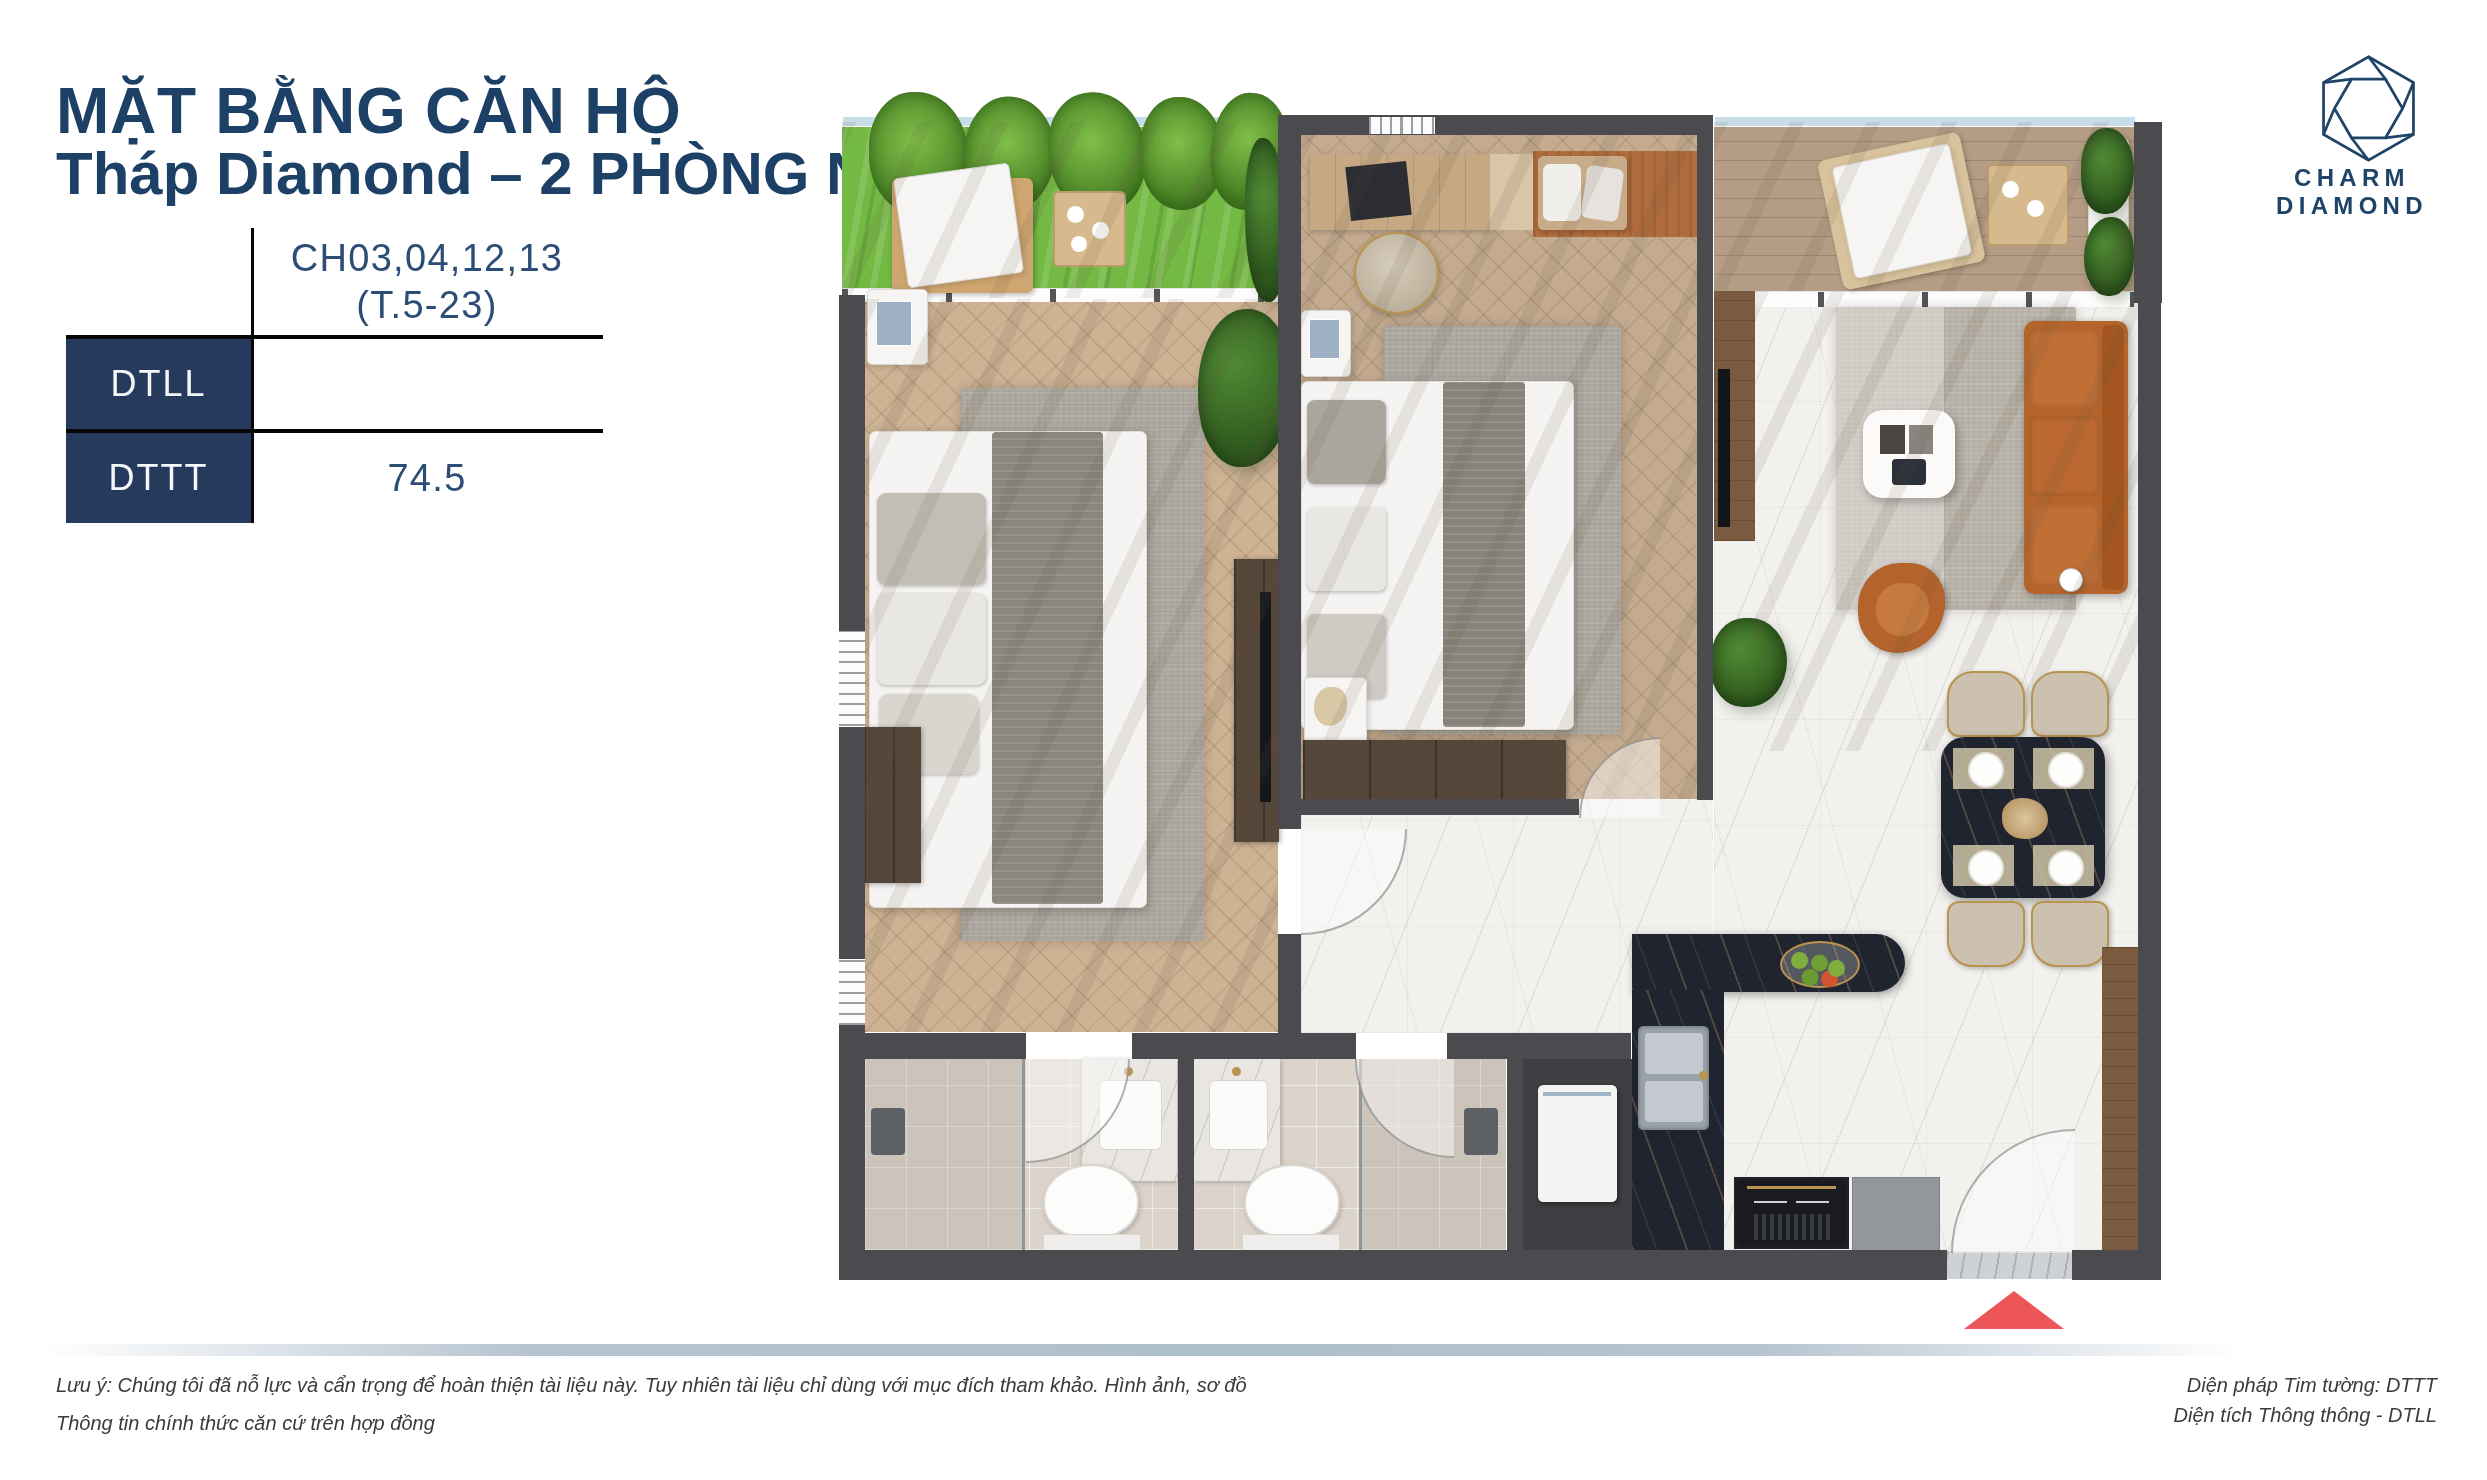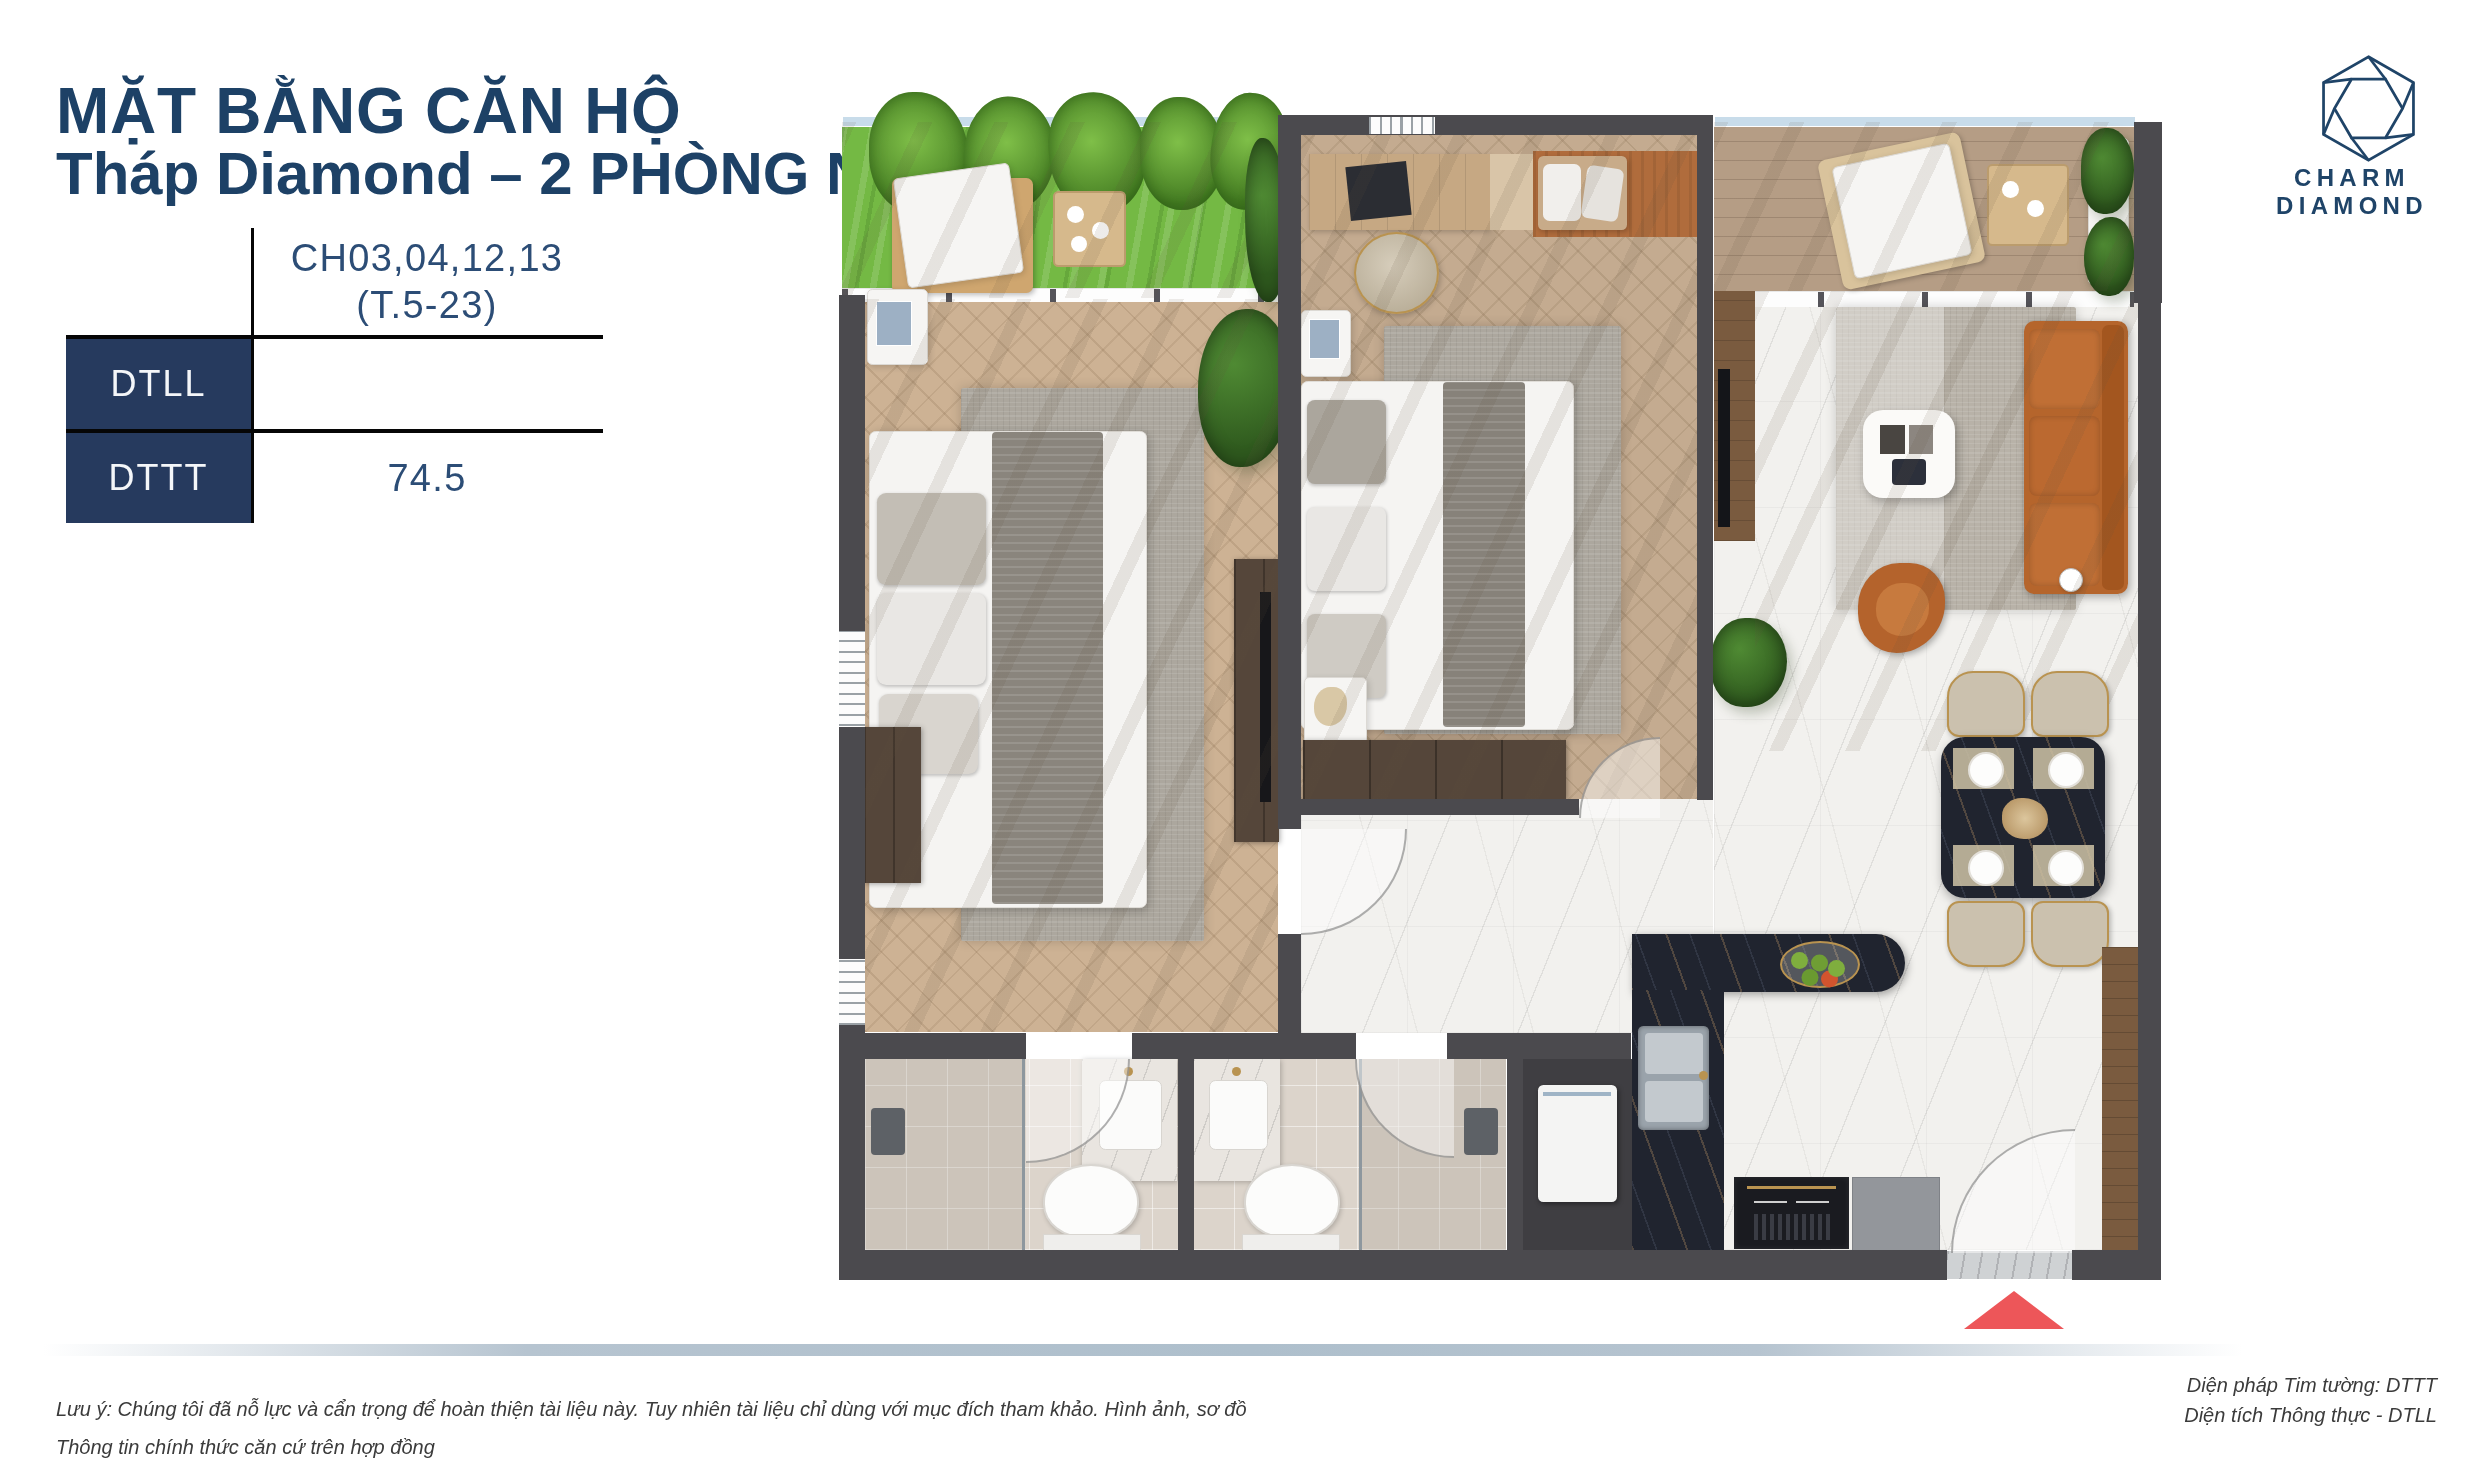--- a/index.html
+++ b/index.html
@@ -63,21 +63,21 @@
     background-image:repeating-linear-gradient(90deg,#9aa1a6 0 2px, transparent 2px 10.5px);}
   .darkwood{background-color:#55463a;background-image:
     repeating-linear-gradient(90deg, rgba(0,0,0,0.25) 0 2px, transparent 2px 29px);box-shadow:0.7px 1.3px 5.3px rgba(0,0,0,0.35);}
   .panelwood{background-color:#7a5b3f;background-image:
     repeating-linear-gradient(180deg, rgba(0,0,0,0.18) 0 1.3px, transparent 1.3px 17px);}
   .arc{position:absolute;background:rgba(255,255,255,0.45);border:2px solid rgba(110,110,110,0.55);}
   
   .grad{left:43px;top:1344px;width:2200px;height:12px;
     background:linear-gradient(90deg, rgba(182,196,208,0) 0%, #b6c4d0 22%, #aebfcc 55%, #b6c4d0 78%, rgba(182,196,208,0) 100%);}
   .foot{font-size:20px;font-style:italic;color:#3b3b3b;line-height:30px;}
-  .footL{left:56px;top:1370px;margin-top:24px;}
+  .footL{left:56px;top:1370px;}
   .footR{right:50px;top:1370px;text-align:right;}
   .arrow{left:1964px;top:1291px;width:0;height:0;border-left:50px solid transparent;
     border-right:50px solid transparent;border-bottom:38px solid #ed5659;}
 </style>
 </head>
 <body>
 
 <div class="abs title1">MẶT BẰNG CĂN HỘ</div>
 <div class="abs title2">Tháp Diamond – 2 PHÒNG NGỦ</div>
 
@@ -313,15 +313,15 @@
 
 <div class="abs arrow"></div>
 <div class="abs grad"></div>
 
 <div class="abs foot footL">
   <div>Lưu ý: Chúng tôi đã nỗ lực và cẩn trọng để hoàn thiện tài liệu này. Tuy nhiên tài liệu chỉ dùng với mục đích tham khảo. Hình ảnh, sơ đồ</div>
   <div style="margin-top:8px;">Thông tin chính thức căn cứ trên hợp đồng</div>
 </div>
 <div class="abs foot footR">
   <div>Diện pháp Tim tường: DTTT</div>
-  <div>Diện tích Thông thực - DTLL</div>
+  <div>Diện tích Thông thông - DTLL</div>
 </div>
 
 
 </body></html>

